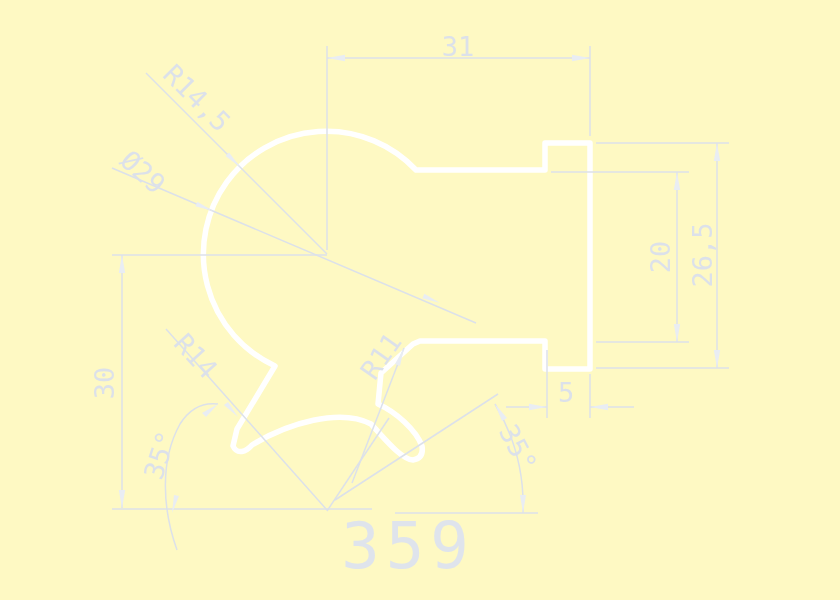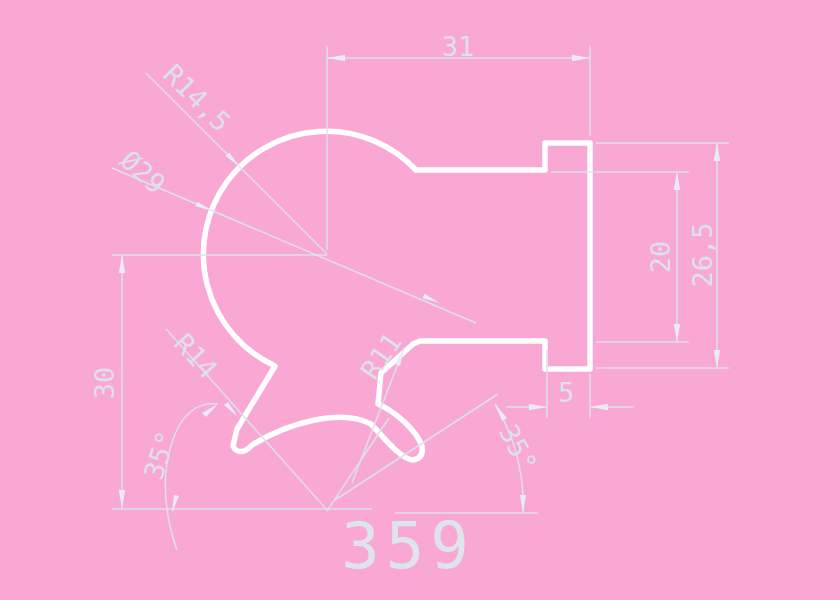--- a/index.html
+++ b/index.html
@@ -1,16 +1,16 @@
 <!DOCTYPE html>
 <html><head>
 <meta charset="utf-8">
 <style>
   html,body{margin:0;padding:0;background:#161b24;}
-  #stage{position:relative;width:840px;height:600px;background:#f9a8d4;overflow:hidden;
+  #stage{position:relative;width:840px;height:600px;background:#fef9c3;overflow:hidden;
          font-family:"DejaVu Sans Mono","Liberation Mono",monospace;}
   svg{display:block}
   .dimtext{fill:#dce1ea;font-size:27px;font-family:"DejaVu Sans Mono","Liberation Mono",monospace;}
   .parttext{fill:#dfe4ec;font-size:64px;letter-spacing:6px;font-family:"DejaVu Sans Mono","Liberation Mono",monospace;}
   .thin{stroke:#dce1ea;stroke-width:1.5;fill:none;}
   .arrow{fill:#e9edf3;stroke:none;}
   .outline{stroke:#ffffff;stroke-width:5.5;fill:none;stroke-linejoin:round;stroke-linecap:round;}
 </style>
 </head>
 <body>

